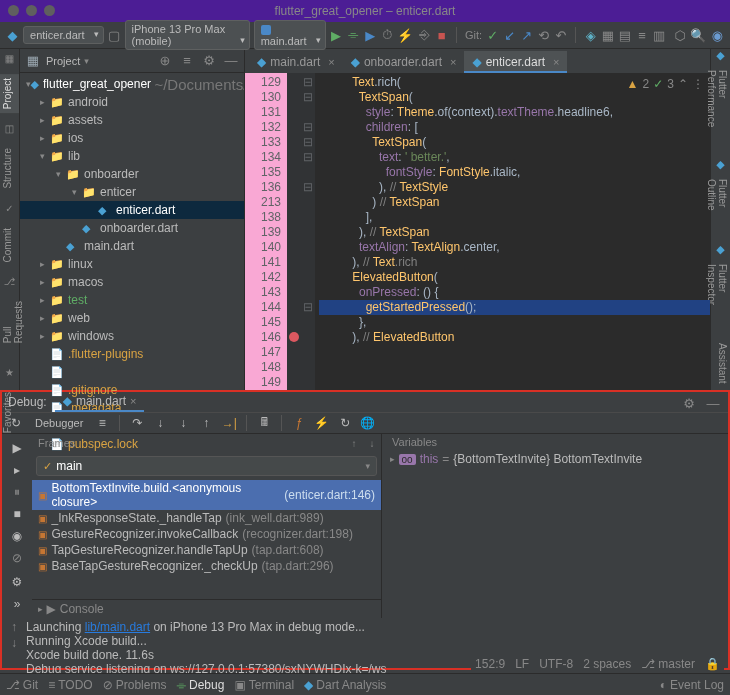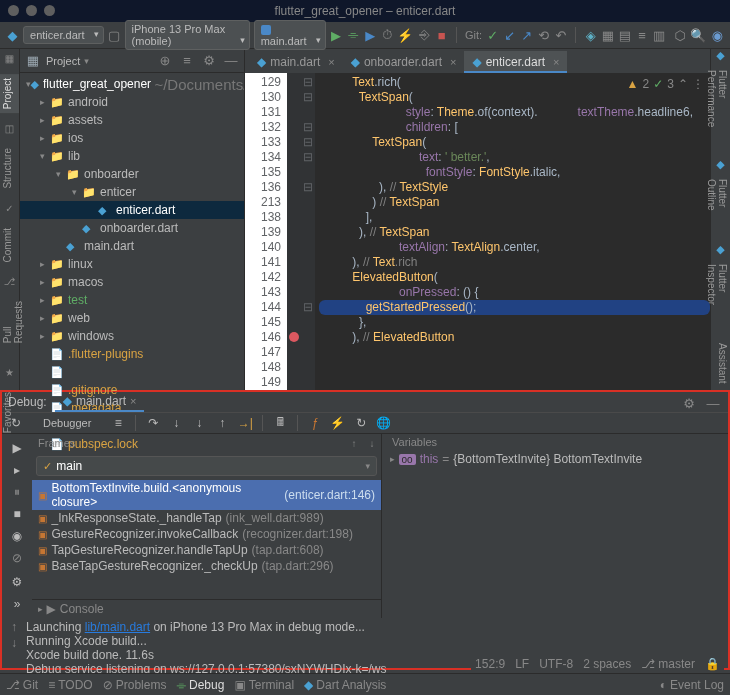--- a/index.html
+++ b/index.html
@@ -1,17 +1,17 @@
 <!DOCTYPE html>
 <html><head>
 <meta charset="utf-8">
 <style>
   * { margin: 0; padding: 0; box-sizing: border-box; font-family: -apple-system, "Segoe UI", sans-serif; font-size: 12px; }
   body { background: #3c3f41; color: #bbbbbb; width: 730px; height: 695px; overflow: hidden; position: relative; }
-  .title-bar { height: 22px; background: #0f172a; text-align: center; line-height: 22px; color: #888; font-size: 12px; position: relative; }
+  .title-bar { height: 22px; background: #4c1d95; text-align: center; line-height: 22px; color: #888; font-size: 12px; position: relative; }
   .traffic { position: absolute; left: 8px; top: 5px; display: flex; gap: 7px; }
   .dot { width: 11px; height: 11px; border-radius: 50%; }
   .toolbar { height: 26px; display: flex; align-items: center; padding: 0 6px; gap: 4px; }
   .dd { background: #4c5052; border: 1px solid #5e6060; border-radius: 3px; padding: 2px 18px 2px 6px; color: #bbb; position: relative; font-size: 11px; }
   .dd::after { content: "▾"; position: absolute; right: 4px; font-size: 9px; }
   .dd.run::before { content: ""; display: inline-block; width: 10px; height: 10px; background: #4a88c7; border-radius: 2px; margin-right: 4px; vertical-align: middle; }
   .ico { width: 18px; height: 18px; display: inline-flex; align-items: center; justify-content: center; font-size: 13px; color: #888; }
   .ico.green { color: #5fad65; }
   .ico.blue { color: #4a88c7; }
   .ico.red { color: #c75450; }
@@ -36,33 +36,33 @@
   .lib-b { color: #bbb; font-weight: 500; }
   .proj-root .name { color: #fff; font-weight: 500; }
   .proj-root .path { color: #777; font-size: 15px; }
   .editor { flex: 1; background: #2b2b2b; display: flex; flex-direction: column; overflow: hidden; }
   .ed-tabs { height: 24px; display: flex; align-items: end; background: #3c3f41; padding-left: 4px; }
   .etab { height: 22px; display: flex; align-items: center; padding: 0 8px; font-size: 12px; color: #999; gap: 4px; position: relative; }
   .etab.active { background: #4e5254; color: #ddd; }
   .etab.active::after { content: ""; position: absolute; bottom: 0; left: 0; right: 0; height: 2px; background: #4a88c7; }
   .etab .close { font-size: 11px; color: #888; margin-left: 4px; }
   .code-area { flex: 1; display: flex; font-family: "Menlo","Consolas",monospace; font-size: 12px; overflow: hidden; position: relative; }
-  .gutter { width: 42px; background: #ffffff; color: #606366; text-align: right; padding: 2px 6px 0 0; }
+  .gutter { width: 42px; background: #f9a8d4; color: #606366; text-align: right; padding: 2px 6px 0 0; }
   .gutter div { height: 15px; line-height: 15px; }
   .bp-col { width: 14px; background: #313335; padding-top: 2px; }
   .bp-col div { height: 15px; text-align: center; }
   .bp { width: 10px; height: 10px; background: #db5860; border-radius: 50%; display: inline-block; margin-top: 2px; }
   .code { flex: 1; padding: 2px 0 0 4px; color: #a9b7c6; position: relative; }
   .line { height: 15px; line-height: 15px; white-space: pre; }
-  .line.hl { background: #214283; border-radius: 6px; }
+  .line.hl { background: #214283; }
   .fold-col { width: 14px; background: #313335; padding-top: 2px; color: #606366; font-size: 9px; }
   .fold-col div { height: 15px; text-align: center; }
   .str { color: #6a8759; }
   .cls { color: #ffc66d; }
-  .prop { color: #9876aa; margin-left: 40px; }
+  .prop { color: #9876aa; }
   .cmt { color: #808080; }
   .call { color: #ffc66d; }
   .status-top { position: absolute; top: 4px; right: 6px; font-size: 10px; color: #888; display: flex; gap: 4px; align-items: center; }
   .st-green { color: #5fad65; }
   .rsidebar { width: 20px; background: #3c3f41; border-left: 1px solid #2b2b2b; display: flex; flex-direction: column; }
   .rtab { writing-mode: vertical-rl; font-size: 10px; color: #999; padding: 6px 2px; }
   .rico { height: 16px; text-align: center; color: #4aa1d3; font-size: 11px; }
   .debug-panel { border: 2px solid #d93025; height: 280px; background: #3c3f41; display: flex; flex-direction: column; }
   .dp-header { height: 24px; display: flex; align-items: center; padding: 0 6px; }
   .dp-title { color: #bbb; font-size: 12px; margin-right: 8px; }
@@ -415,21 +415,21 @@
         <span>main.dart</span>
         <span class="close">×</span>
     </div>
     <div class="gear-top">
         <span class="ico">⚙</span>
         <span class="ico">—</span>
       </div>
   </div>
   <div class="dp-tools">
     <span class="tico green">↻</span>
-    <span style="font-size:11px;margin:0 14px">Debugger</span>
+    <span style="font-size:11px;margin:0 6px">Debugger</span>
     <span class="tico blue">≡</span>
     <span class="sep"></span>
     <span class="tico blue">↷</span>
     <span class="tico blue">↓</span>
     <span class="tico red">↓</span>
     <span class="tico blue">↑</span>
     <span class="tico" style="color:#d9a343">→|</span>
     <span class="sep"></span>
     <span class="tico">🖩</span>
     <span class="sep"></span>

